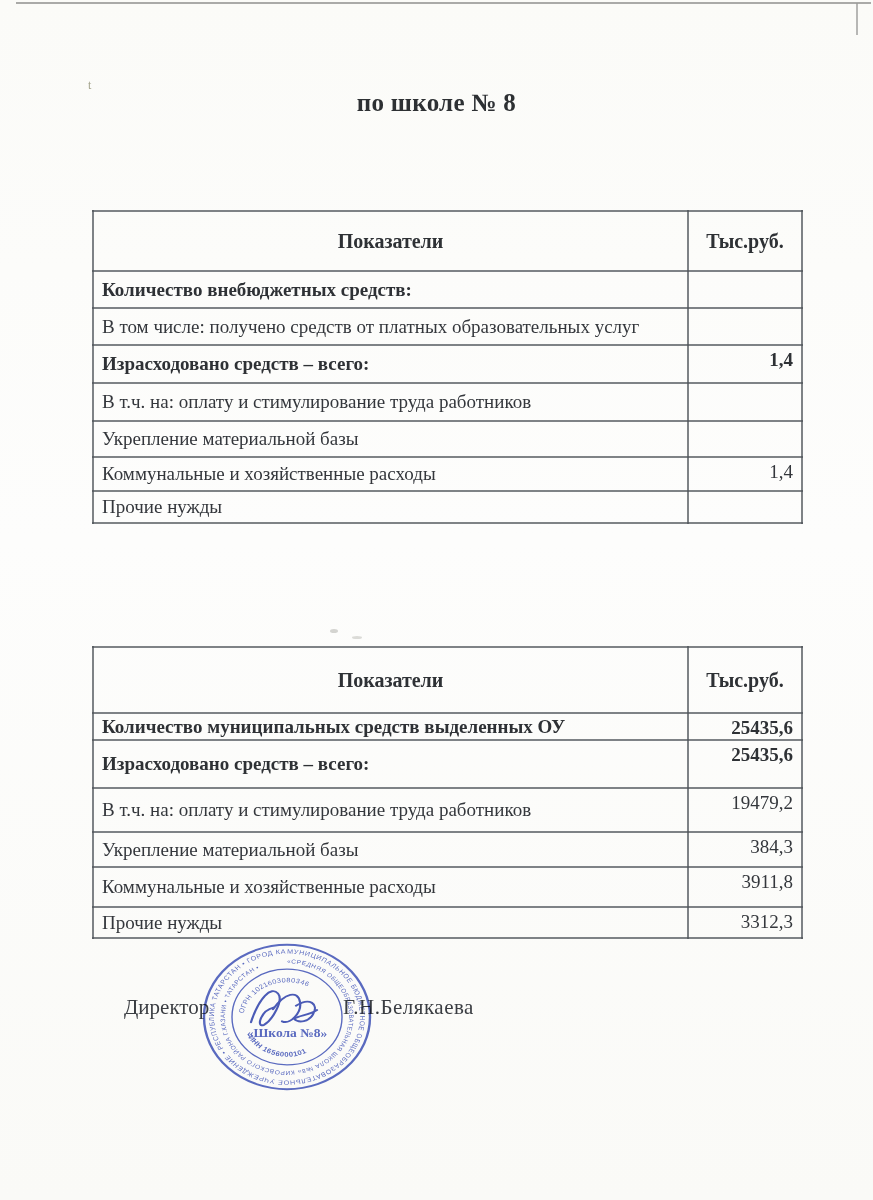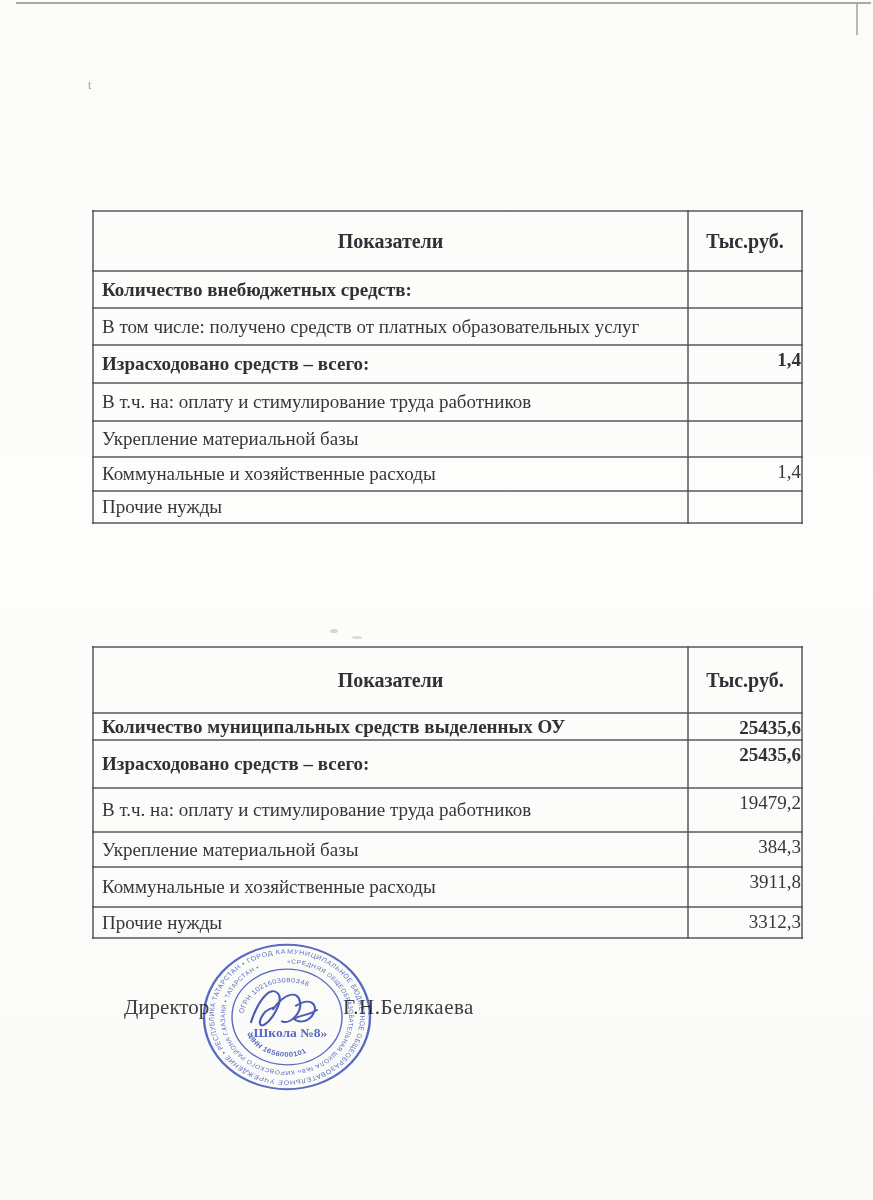--- a/index.html
+++ b/index.html
@@ -59,21 +59,21 @@
     margin-left: 8px;
   }
   .report td.label {
     text-align: left;
     padding-left: 8px;
     padding-right: 4px;
     vertical-align: middle;
   }
   .report td.value {
     text-align: right;
-    padding-right: 0;
+    padding-right: 8px;
     padding-top: 3px;
     vertical-align: top;
   }
   tr.bold td { font-weight: bold; color: #2e3135; }
 
   
   #table1 tr.hdr  { height: 60px; }
   #table1 tr.r0 { height: 37px; }
   #table1 tr.r1 { height: 37px; }
   #table1 tr.r2 { height: 38px; }
@@ -111,20 +111,21 @@
 
 <div class="page">
 
   <div class="scan-edge-top"></div>
   <div class="scan-edge-right"></div>
   <div class="stray-mark">t</div>
   <div class="speck-a"></div>
   <div class="speck-b"></div>
 
   <div class="title">
+    <div>по школе № 8</div>
   </div>
 
   <table class="report" id="table1">
     <colgroup>
         <col class="c-label">
         <col class="c-value">
       </colgroup>
     <tbody>
         <tr class="hdr">
       <th>Показатели</th>

